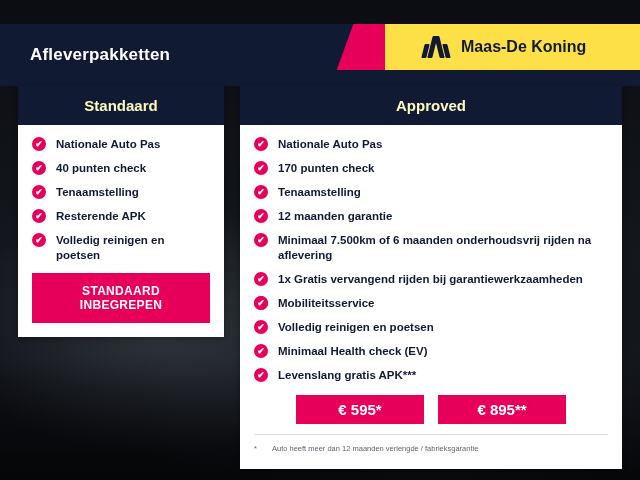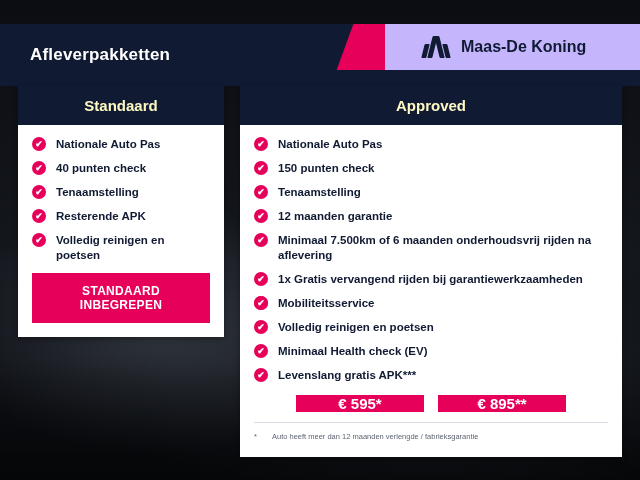--- a/index.html
+++ b/index.html
@@ -59,21 +59,21 @@
     position: absolute;
     left: 345px; top: 0;
     width: 60px; height: 46px;
     background: #e6005a;
     transform: skewX(-20deg);
   }
   .header-right {
     position: absolute;
     left: 385px; top: 0;
     width: 255px; height: 46px;
-    background: #c4b5fd;
+    background: #fde047;
     display: flex;
     align-items: center;
   }
   .brand-mark {
     margin-left: 38px;
     width: 26px;
     height: 22px;
     position: relative;
   }
   .brand-mark span {
@@ -156,21 +156,21 @@
     justify-content: center;
     gap: 14px;
     margin-top: 12px;
     margin-bottom: 6px;
   }
   .price-btn {
     background: #e6005a;
     color: #ffffff;
     font-size: 15px;
     font-weight: bold;
-    padding: 0 0;
+    padding: 6px 0;
     width: 128px;
     text-align: center;
     cursor: pointer;
   }
   .footnotes {
     margin-top: 10px;
     padding-top: 8px;
     border-top: 1px solid #d9dce3;
   }
   .footnote {
@@ -236,21 +236,21 @@
   <div class="card card-app">
     <div class="card-head">Approved</div>
     <div class="card-body">
       <ul class="features">
         <li>
           <span class="check">✔</span>
           <span>Nationale Auto Pas</span>
         </li>
         <li>
           <span class="check">✔</span>
-          <span>150 punten check</span>
+          <span>170 punten check</span>
         </li>
         <li>
           <span class="check">✔</span>
           <span>Tenaamstelling</span>
         </li>
         <li>
           <span class="check">✔</span>
           <span>12 maanden garantie</span>
         </li>
         <li>

